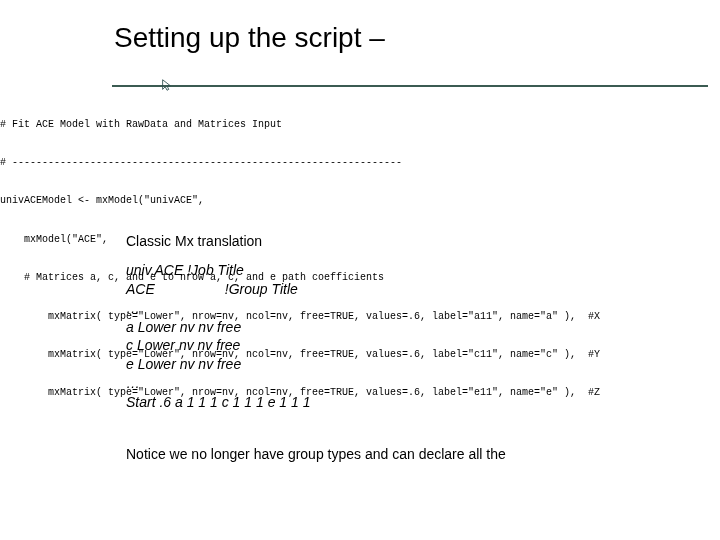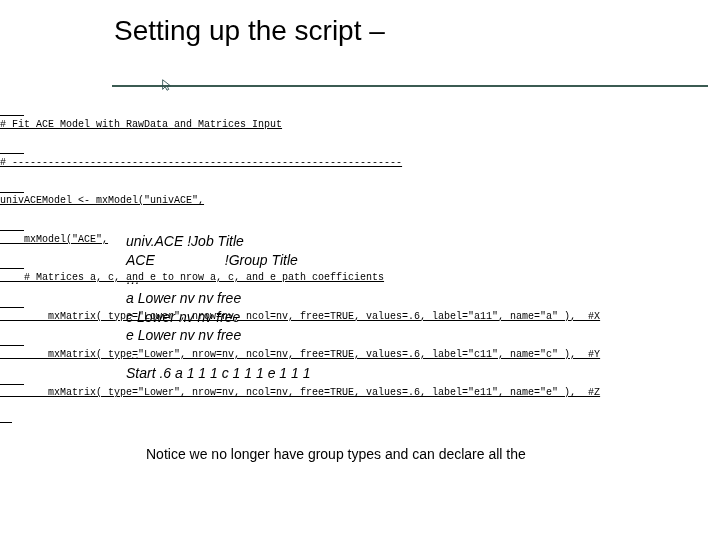--- a/index.html
+++ b/index.html
@@ -13,21 +13,21 @@
     overflow: hidden;
   }
   .slide {
     position: relative;
     width: 720px;
     height: 540px;
   }
   .title {
     position: absolute;
     left: 114px;
-    top: 15px;
+    top: 22px;
     width: 560px;
     font-family: Arial, Helvetica, sans-serif;
     font-size: 28px;
     line-height: 1.15;
     font-weight: 400;
     color: #000;
   }
   .rule {
     position: absolute;
     left: 112px;
@@ -47,21 +47,20 @@
   .code {
     position: absolute;
     left: 0px;
     top: 93px;
     width: 720px;
     font-family: Consolas, "Courier New", monospace;
     font-size: 10px;
     line-height: 1.28;
     color: #000;
     white-space: pre;
-    text-decoration: underline;
   }
   .body {
     position: absolute;
     left: 126px;
     top: 232px;
     width: 560px;
     font-family: Verdana, Geneva, sans-serif;
     font-size: 14px;
     line-height: 1.35;
     color: #000;
@@ -70,21 +69,20 @@
   .body .mx { white-space: pre; font-family: Verdana, Geneva, sans-serif; font-style: italic; }
   .note {
     position: absolute;
     left: 126px;
     top: 446px;
     width: 566px;
     font-family: Verdana, Geneva, sans-serif;
     font-size: 14px;
     line-height: 1.25;
     color: #000;
-    margin-left: 20px;
   }
   .note .indent { display: block; padding-left: 36px; }
 </style>
 </head>
 <body>
 
 <div class="slide">
 
   <div class="title">
     <span>Setting up the script –</span><br>
@@ -103,20 +101,21 @@
     <div># -----------------------------------------------------------------</div>
     <div>univACEModel &lt;- mxModel("univACE",</div>
     <div>    mxModel("ACE",</div>
     <div>    # Matrices a, c, and e to nrow a, c, and e path coefficients</div>
     <div>        mxMatrix( type="Lower", nrow=nv, ncol=nv, free=TRUE, values=.6, label="a11", name="a" ),  #X</div>
     <div>        mxMatrix( type="Lower", nrow=nv, ncol=nv, free=TRUE, values=.6, label="c11", name="c" ),  #Y</div>
     <div>        mxMatrix( type="Lower", nrow=nv, ncol=nv, free=TRUE, values=.6, label="e11", name="e" ),  #Z</div>
   </div>
 
   <div class="body">
+    <div class="block">Classic Mx translation</div>
     <div class="block mx">univ.ACE !Job Title
 ACE                  !Group Title
 …
 a Lower nv nv free
 c Lower nv nv free
 e Lower nv nv free
 …
 Start .6 a 1 1 1 c 1 1 1 e 1 1 1</div>
   </div>
 

